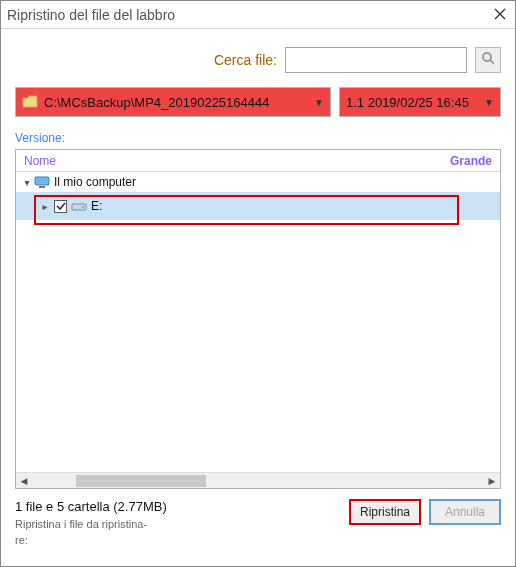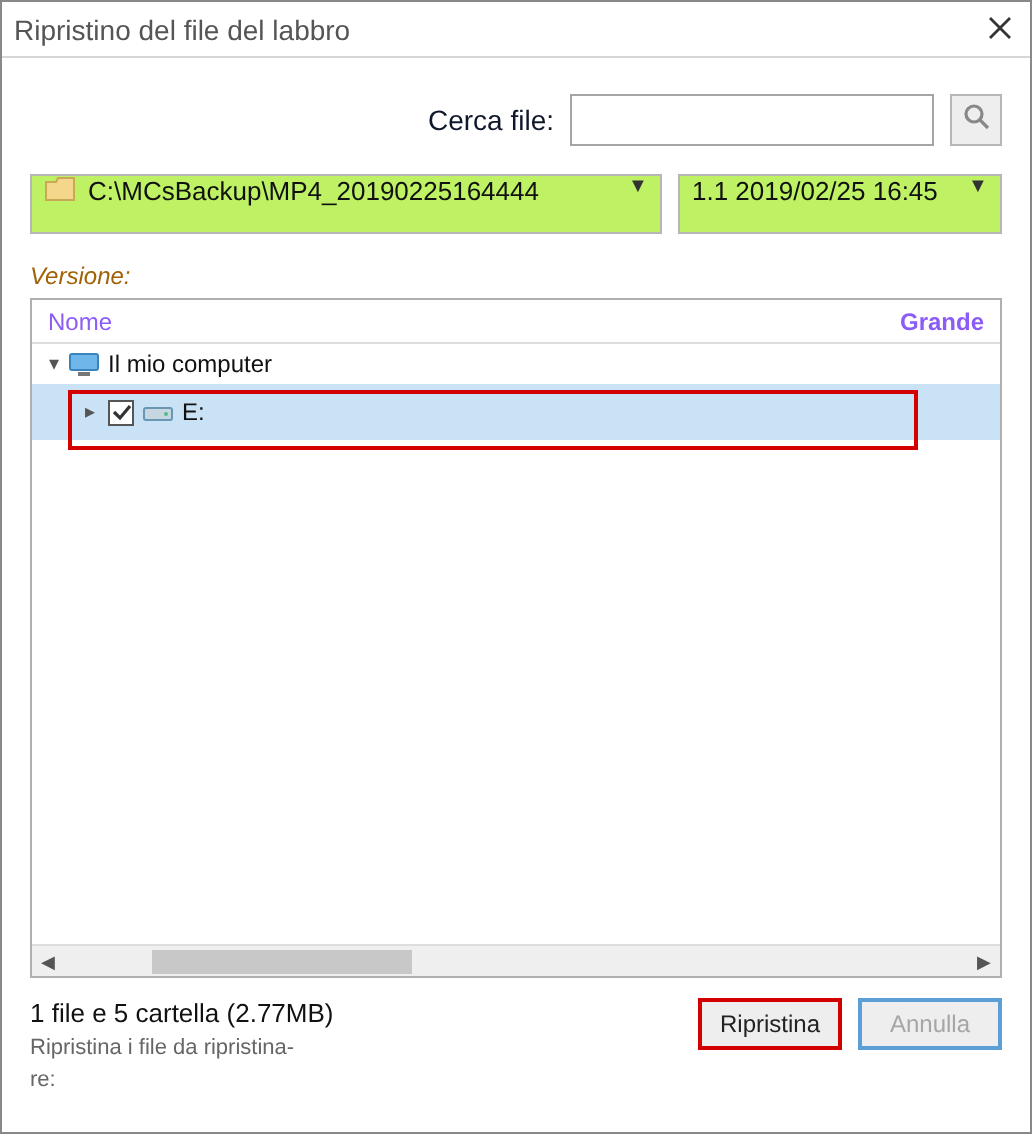--- a/index.html
+++ b/index.html
@@ -2,31 +2,31 @@
 <html><head>
 <meta charset="utf-8">
 <style>
   * { box-sizing: border-box; margin: 0; padding: 0; font-family: "Segoe UI", Tahoma, sans-serif; }
   body { width: 516px; height: 567px; background: #fff; border: 1px solid #888; position: relative; }
   .titlebar { height: 28px; display: flex; align-items: center; justify-content: space-between; padding: 0 6px; border-bottom: 1px solid #d6d6d6; }
   .title { font-size: 14px; color: #555; }
   .close-btn { width: 18px; height: 18px; display: flex; align-items: center; justify-content: center; cursor: pointer; font-size: 14px; color: #333; }
   .content { padding: 10px 14px 14px 14px; }
   .search-row { display: flex; align-items: center; justify-content: flex-end; gap: 8px; margin: 8px 0 14px 0; }
-  .search-label { font-size: 14px; color: #0f172a; }
+  .search-label { font-size: 14px; color: #a16207; }
   .search-input { width: 182px; height: 26px; border: 1px solid #a5a5a5; background: #fff; padding: 0 4px; }
   .search-btn { width: 26px; height: 26px; border: 1px solid #b6b6b6; background: #eee; display: flex; align-items: center; justify-content: center; cursor: pointer; }
   .path-row { display: flex; gap: 8px; }
-  .path-drop, .ver-drop { height: 30px; border: 1px solid #b6b6b6; background: #bef264; display: flex; align-items: flex-start; padding: 0 6px; position: relative; }
+  .path-drop, .ver-drop { height: 30px; border: 1px solid #b6b6b6; background: #ef4444; display: flex; align-items: center; padding: 0 6px; position: relative; }
   .path-drop { flex: 1; }
   .ver-drop { width: 162px; }
   .folder-icon { width: 16px; height: 14px; margin-right: 6px; flex-shrink: 0; }
   .drop-text { font-size: 13px; color: #111; white-space: nowrap; overflow: hidden; flex: 1; }
   .chev { width: 10px; text-align: center; font-size: 10px; color: #333; margin-left: 4px; flex-shrink: 0; }
-  .ver-label { font-size: 12px; color: #a16207; margin: 14px 0 4px 0; font-style: italic; }
+  .ver-label { font-size: 12px; color: #3b82f6; margin: 14px 0 4px 0; }
   .tree-box { border: 1px solid #b0b0b0; height: 340px; display: flex; flex-direction: column; }
   .tree-header { display: flex; align-items: center; height: 22px; font-size: 12px; color: #8b5cf6; border-bottom: 1px solid #ddd; }
   .col-name { flex: 1; padding-left: 8px; }
   .col-size { width: 50px; text-align: left; font-weight: bold; }
   .tree-body { flex: 1; overflow: hidden; position: relative; }
   .node { display: flex; align-items: center; height: 20px; font-size: 12px; color: #111; }
   .node .exp { width: 14px; text-align: center; color: #555; font-size: 10px; }
   .sel-outline { position: absolute; left: 18px; top: 23px; width: 425px; height: 30px; border: 2px solid #d40000; pointer-events: none; }
   .node-row-sel { background: #c9e2f5; }
   .chk { width: 13px; height: 13px; border: 1px solid #555; background: #fff; margin: 0 4px 0 2px; display: flex; align-items: center; justify-content: center; font-size: 10px; }

